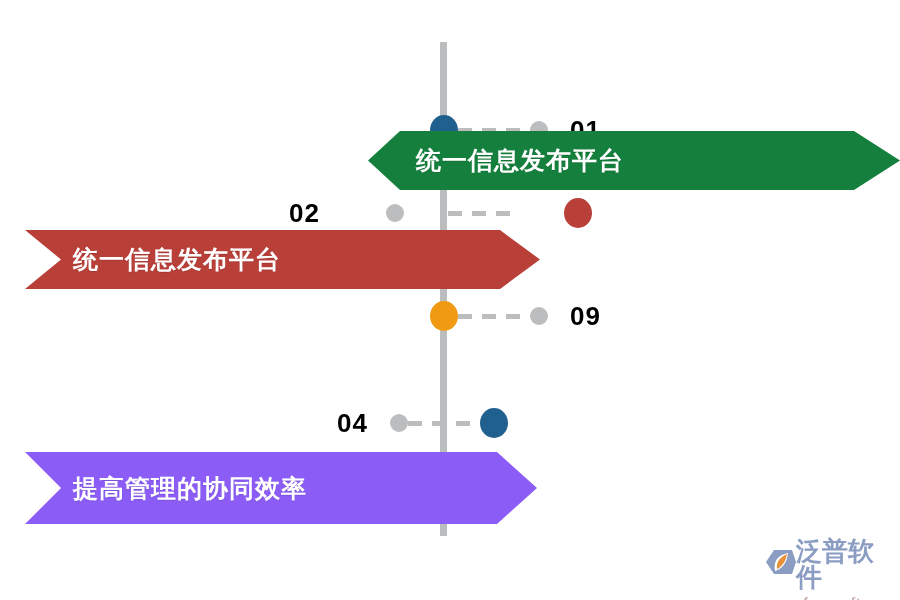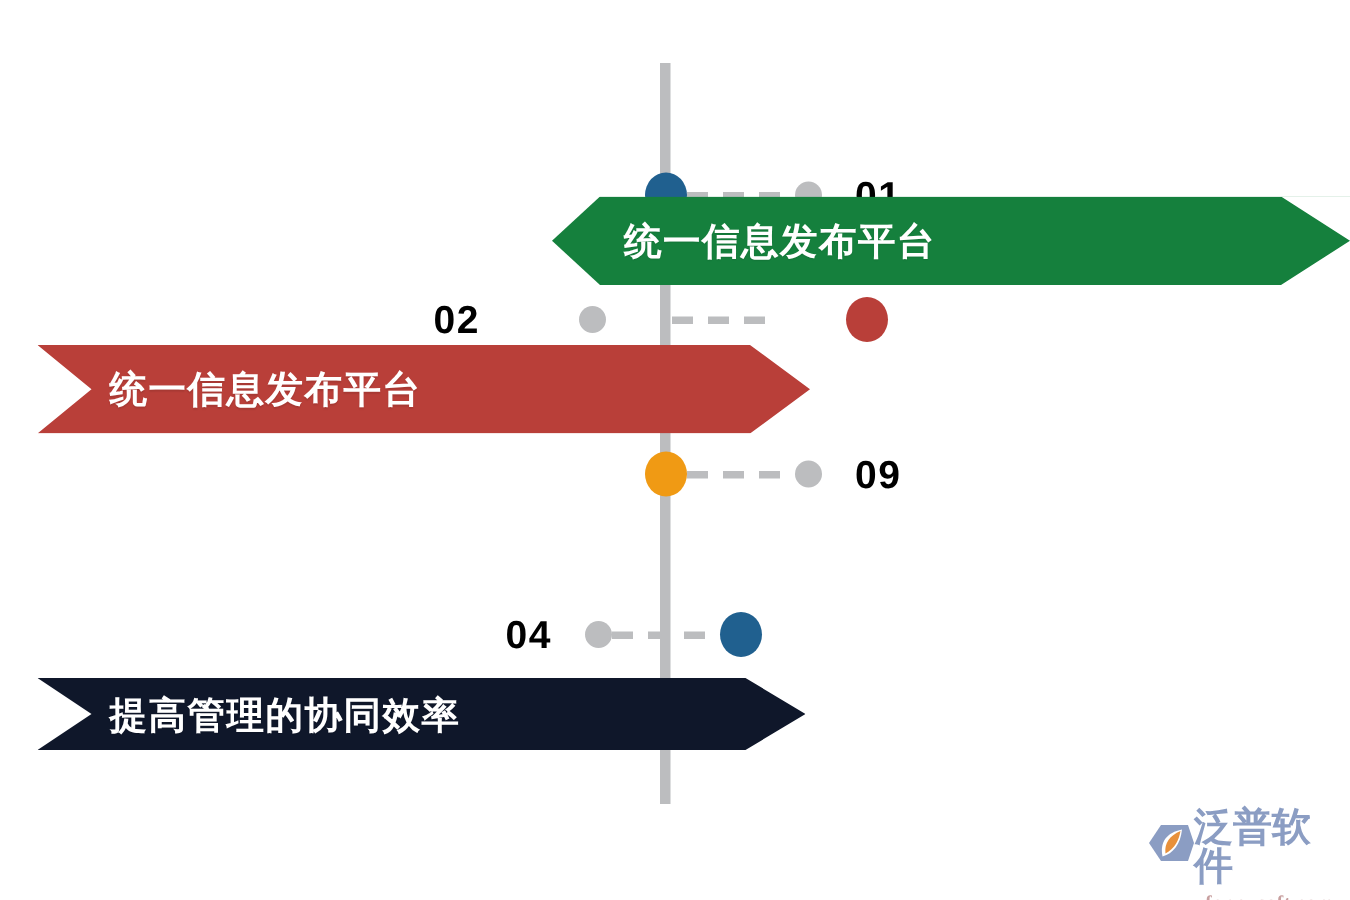--- a/index.html
+++ b/index.html
@@ -98,22 +98,22 @@
     height: 59px;
     background: #ffffff;
     clip-path: polygon(100% 0, 100% 100%, 0 100%, 46px 50%, 0 0);
   }
 
   
   .banner-4 {
     left: 25px;
     top: 452px;
     width: 512px;
-    height: 48px;
-    background: #0f172a;
+    height: 72px;
+    background: #8b5cf6;
     clip-path: polygon(0 0, calc(100% - 40px) 0, 100% 50%, calc(100% - 40px) 100%, 0 100%, 36px 50%);
     padding-left: 48px;
   }
 
   
   .connector {
     position: absolute;
     display: flex;
     align-items: center;
     height: 30px;

